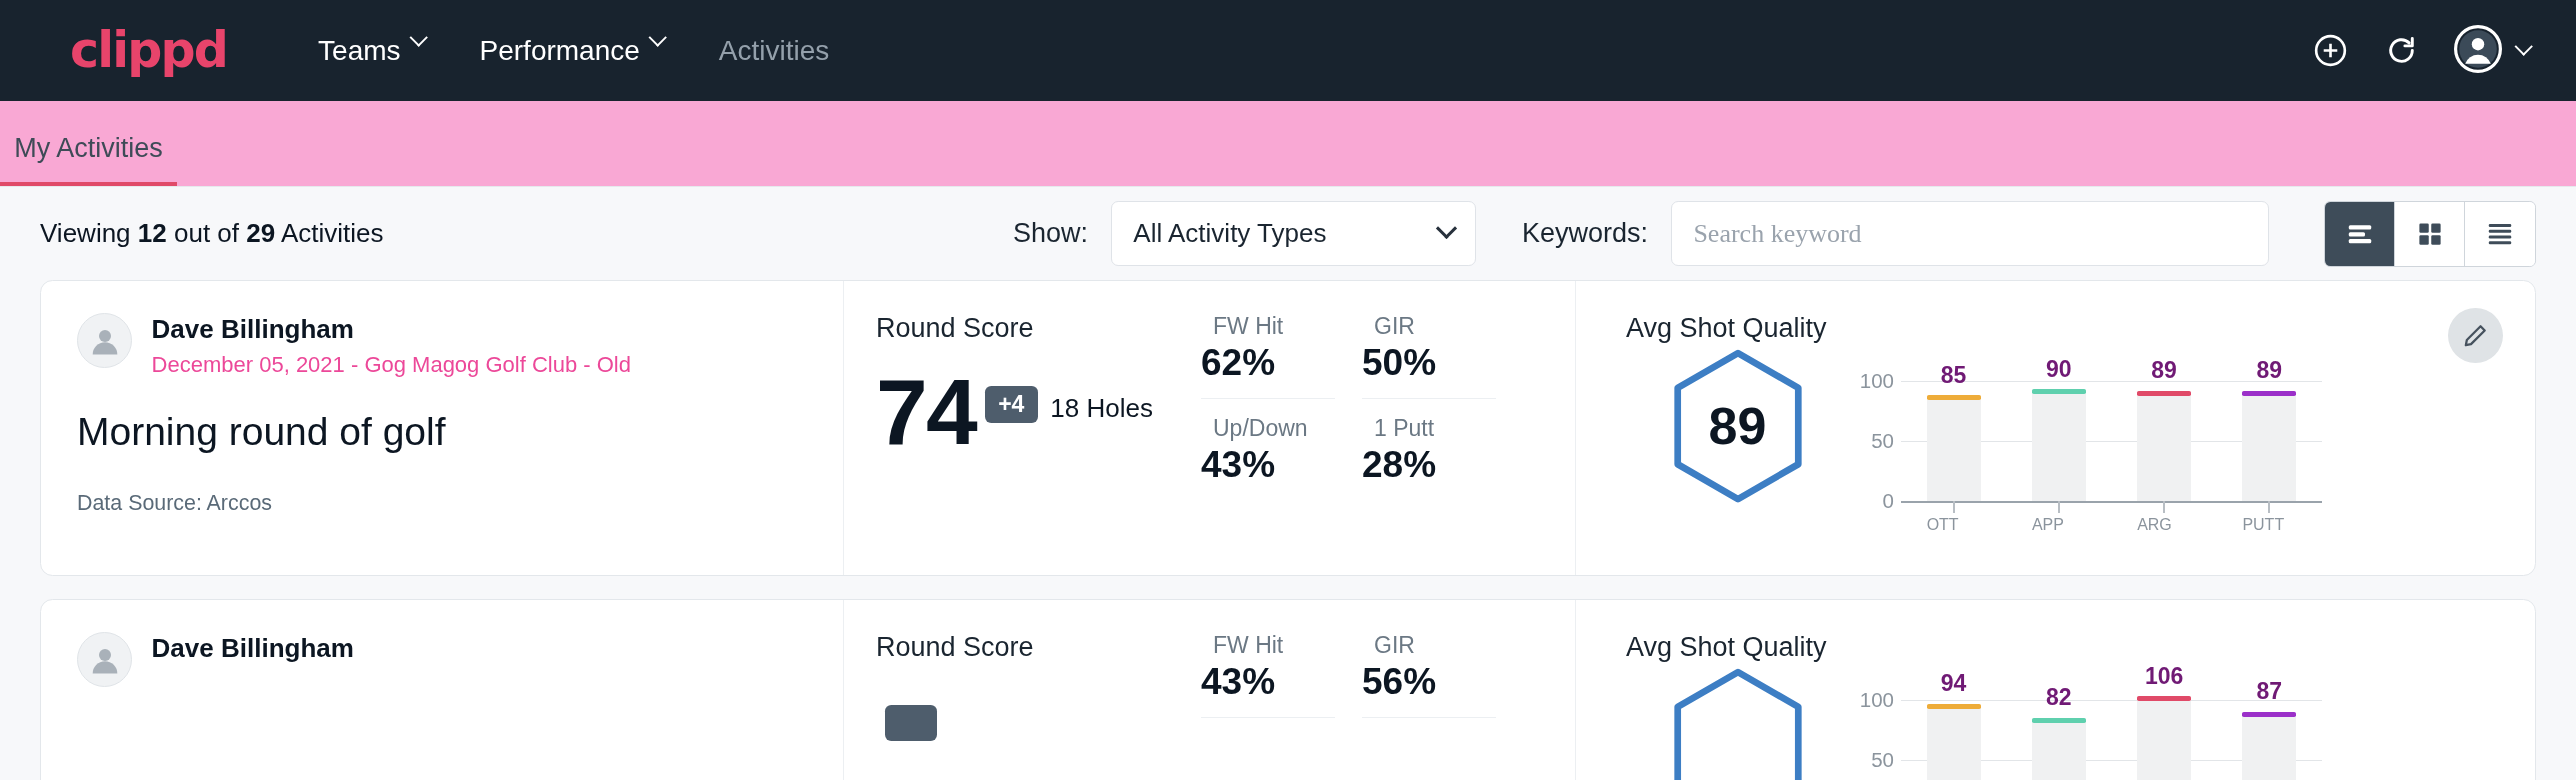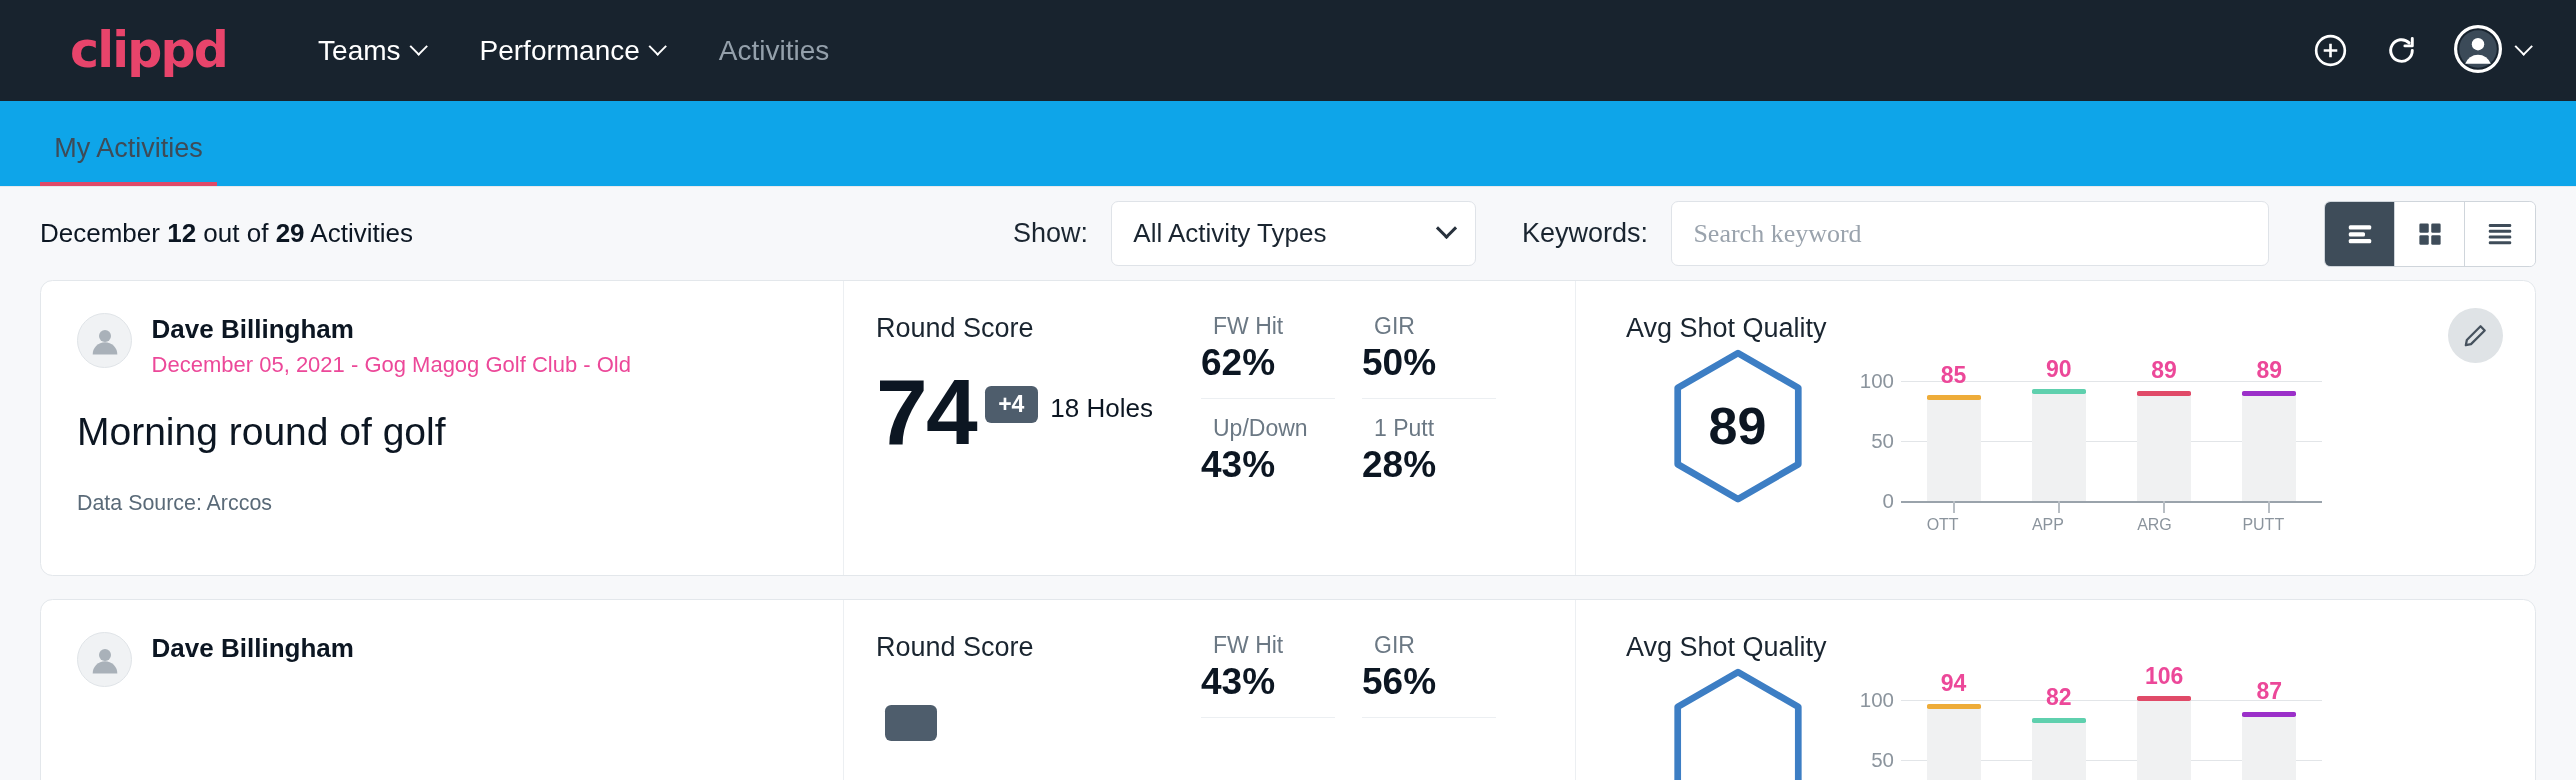--- a/index.html
+++ b/index.html
@@ -22,21 +22,21 @@
   .logo {
     font-size: 49px;
     font-weight: bold;
     color: #e8446b;
     letter-spacing: -1.8px;
     margin-right: 64px;
     font-family: "DejaVu Sans", sans-serif;
   }
   .nav-items { display: flex; align-items: center; gap: 0px; }
   .nav-item {
-    display: flex; align-items: center; gap: 11.6px;
+    display: flex; align-items: flex-start; gap: 11.6px;
     color: #ffffff;
     font-size: 28px;
     padding: 9px 27px;
     cursor: pointer;
     white-space: nowrap;
   }
   .nav-item.dim { color: #94a0ab; }
   .chev {
     display: inline-block;
     width: 13.4px; height: 13.4px;
@@ -47,24 +47,23 @@
   .nav-right {
     margin-left: auto;
     display: flex; align-items: center; gap: 34px;
   }
   .icon-btn { cursor: pointer; display: flex; align-items: center; }
   .avatar-wrap { display: flex; align-items: center; gap: 14.3px; cursor: pointer; }
 
   
   .tabbar {
     height: 86px;
-    background: #0ea5e9;
+    background: #f9a8d4;
     display: flex;
     align-items: flex-end;
-    padding-left: 40px;
     border-bottom: 0.9px solid #e6e9ed;
   }
   .tab {
     font-size: 27px;
     color: #3e4b57;
     padding: 0 14.3px 18px 14.3px;
     border-bottom: 4.5px solid transparent;
     cursor: pointer;
   }
   .tab.active { border-bottom-color: #e04a68; }
@@ -216,21 +215,21 @@
     position: absolute; left: 0; font-size: 20.5px; color: #8b949d;
     transform: translateY(-50%); text-align: right; width: 45px;
   }
   .gridline { position: absolute; left: 52px; right: 0; height: 0.9px; background: #e2e5e8; }
   .axisline { position: absolute; left: 52px; right: 0; height: 1.8px; background: #9aa3ab; }
   .bars {
     position: absolute; left: 52px; right: 0; bottom: 0; top: 0;
     display: flex; justify-content: space-around; align-items: flex-end;
   }
   .bar-col { width: 54px; display: flex; flex-direction: column; align-items: center; justify-content: flex-end; height: 100%; position: relative; }
-  .bar-val { position: absolute; font-size: 23px; font-weight: bold; color: #ec4899; }
+  .bar-val { position: absolute; font-size: 23px; font-weight: bold; color: #701a75; }
   .bar-rect { width: 54px; background: #f0f1f2; position: relative; }
   .bar-cap { position: absolute; top: -4.5px; left: 0; right: 0; height: 5.4px; border-radius: 1.8px; }
   .ticks { position: absolute; left: 52px; right: 0; display: flex; justify-content: space-around; }
   .tick { width: 54px; display: flex; justify-content: center; }
   .tick i { display: block; width: 1.8px; height: 11.6px; background: #b8bec4; }
   .xlabels { display: flex; justify-content: space-around; margin-left: 52px; margin-top: 14.3px; }
   .xlabel { width: 54px; text-align: left; font-size: 16px; color: #8b949d; }
 
   .edit-btn {
     position: absolute; top: 27px; right: 32px;
@@ -290,21 +289,21 @@
 <div class="tabbar">
   <div class="tab active">
     <span>My Activities</span>
   </div>
 </div>
 
 <div class="content">
 
   <div class="filterbar">
     <div class="viewing">
-      <span>December</span>
+      <span>Viewing</span>
       <b>12</b>
       <span>out of</span>
       <b>29</b>
       <span>Activities</span>
     </div>
 
     <div class="filter-mid">
       <span class="flabel">Show:</span>
       <div class="select">
         <span>All Activity Types</span>

